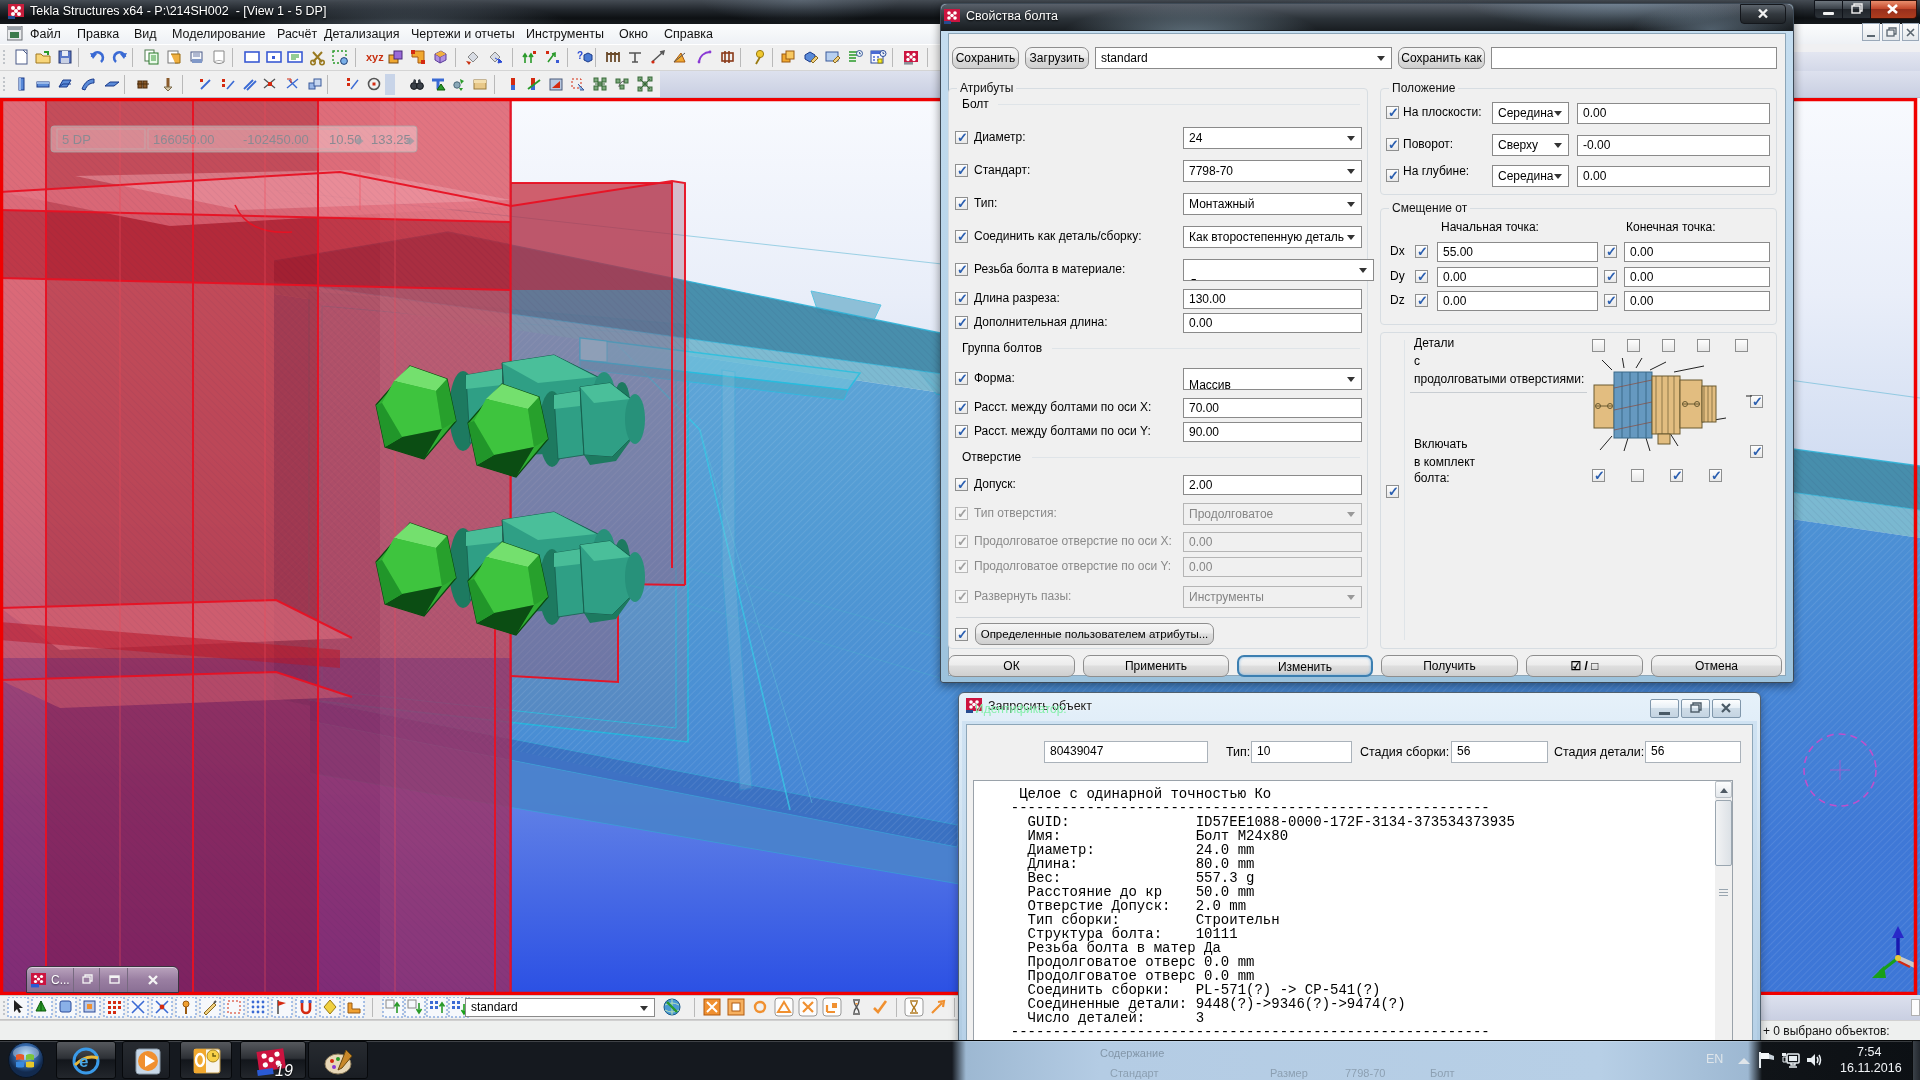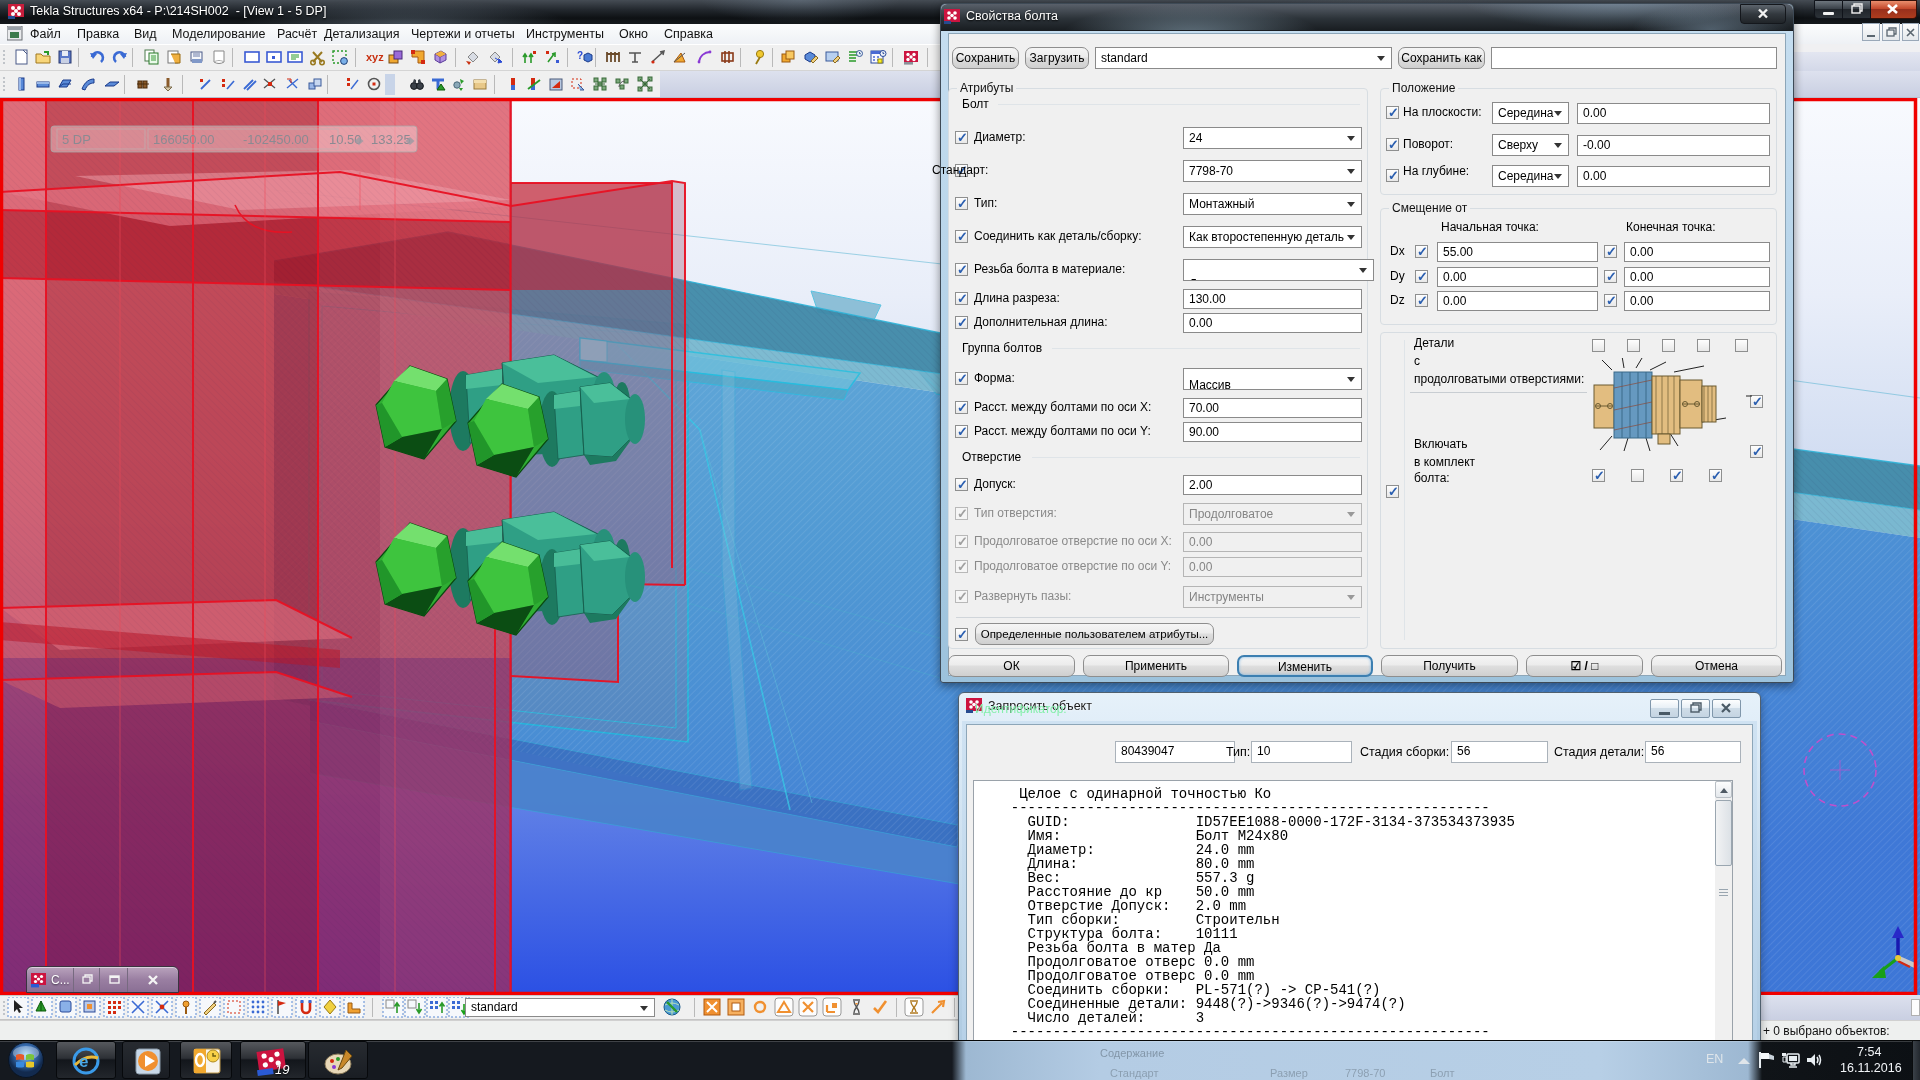--- a/index.html
+++ b/index.html
@@ -821,21 +821,21 @@
 <div class="fld" style="left:1491px;top:47px;width:286px;height:22px"></div>
 <div class="grp" style="left:948px;top:88px;width:420px;height:561px">
     <span class="grplbl">Атрибуты</span>
   </div>
 <div class="lbl" style="left:962px;top:97px">Болт</div>
 <div class="sect" style="left:998px;top:104px;width:362px"></div>
 <div class="cb ck" style="left:955px;top:131px"></div>
 <div class="lbl" style="left:974px;top:130px">Диаметр:</div>
 <div class="cmb" style="left:1183px;top:127px;width:179px;height:22px;padding-top:3px">24</div>
 <div class="cb ck" style="left:955px;top:164px"></div>
-<div class="lbl" style="left:932px;top:163px">Стандарт:</div>
+<div class="lbl" style="left:974px;top:163px">Стандарт:</div>
 <div class="cmb" style="left:1183px;top:160px;width:179px;height:22px;padding-top:3px">7798-70</div>
 <div class="cb ck" style="left:955px;top:197px"></div>
 <div class="lbl" style="left:974px;top:196px">Тип:</div>
 <div class="cmb" style="left:1183px;top:193px;width:179px;height:22px;padding-top:3px">Монтажный</div>
 <div class="cb ck" style="left:955px;top:230px"></div>
 <div class="lbl" style="left:974px;top:229px">Соединить как деталь/сборку:</div>
 <div class="cmb" style="left:1183px;top:226px;width:179px;height:22px;padding-top:3px">Как второстепенную деталь</div>
 <div class="cb ck" style="left:955px;top:263px"></div>
 <div class="lbl" style="left:974px;top:262px">Резьба болта в материале:</div>
 <div class="cmb" style="left:1183px;top:259px;width:191px;height:22px;padding-top:17px">Да</div>
@@ -983,21 +983,21 @@
 <div class="abs" style="left:1681px;top:699px;width:29px;height:19px;background:linear-gradient(#fdfefe,#e8f0f6 45%,#cfdde8 50%,#c4d4e2);border:1px solid #8097ab;border-radius:2px"><svg width="27" height="17">
       <g fill="none" stroke="#4a5a66" stroke-width="1.4">
         <rect x="9" y="5" width="8" height="7"></rect>
         <path d="M11 5 v-2 h8 v7 h-2"></path>
       </g>
     </svg></div>
 <div class="abs" style="left:1712px;top:699px;width:29px;height:19px;background:linear-gradient(#fdfefe,#e8f0f6 45%,#cfdde8 50%,#c4d4e2);border:1px solid #8097ab;border-radius:2px"><svg width="27" height="17">
       <path d="M9 4 L17 12 M17 4 L9 12" stroke="#4a5a66" stroke-width="2.2"></path>
     </svg></div>
 <div class="abs" style="left:975px;top:702px;font-size:12px;color:#86efac">Идентификатор:</div>
-<div class="fld" style="left:1115px;top:741px;width:120px;height:22px;border-color:#aab2ba">80439047</div>
+<div class="fld" style="left:1044px;top:741px;width:164px;height:22px;border-color:#aab2ba">80439047</div>
 <div class="abs" style="left:1226px;top:745px;font-size:12.5px;color:#000">Тип:</div>
 <div class="fld" style="left:1251px;top:741px;width:101px;height:22px;border-color:#aab2ba">10</div>
 <div class="abs" style="left:1360px;top:745px;font-size:12.5px;color:#000">Стадия сборки:</div>
 <div class="fld" style="left:1451px;top:741px;width:97px;height:22px;border-color:#aab2ba">56</div>
 <div class="abs" style="left:1554px;top:745px;font-size:12.5px;color:#000">Стадия детали:</div>
 <div class="fld" style="left:1645px;top:741px;width:96px;height:22px;border-color:#aab2ba">56</div>
 <div class="abs" style="left:973px;top:780px;width:760px;height:300px;background:#fff;border:1px solid #9aa2aa"></div>
 <pre class="abs" style="left:994px;top:787px;font-family:'Liberation Mono',monospace;font-size:14px;line-height:14px;color:#000">   Целое с одинарной точностью Ко
   ---------------------------------------------------------
     GUID:               ID57EE1088-0000-172F-3134-373534373935
@@ -1082,21 +1082,21 @@
         <g fill="#fff">
           <circle cx="11" cy="9" r="2.6"></circle>
           <circle cx="24" cy="9" r="2.6"></circle>
           <circle cx="17.5" cy="13.5" r="2.6"></circle>
           <circle cx="11" cy="18" r="2.6"></circle>
           <circle cx="24" cy="18" r="2.6"></circle>
         </g>
         <rect x="2" y="22" width="16" height="6" fill="#2a5ad4"></rect>
       </g>
     </svg>
-    <div class="abs" style="left:34px;top:20px;color:#fff;font-size:13px;font-style:italic;text-shadow:0 1px 2px #000">19</div>
+    <div class="abs" style="left:34px;top:20px;color:#fff;font-size:16px;font-style:italic;text-shadow:0 1px 2px #000">19</div>
   </div>
 <div class="abs" style="left:308px;top:1041px;width:60px;height:38px;background:linear-gradient(rgba(255,255,255,.08),rgba(255,255,255,.02));border:1px solid #07090c;border-radius:3px">
     <svg class="abs" style="left:13px;top:4px" width="34" height="32">
       <ellipse cx="16" cy="18" rx="13" ry="10" fill="#e8d8b8" stroke="#8a7a5a"></ellipse>
       <circle cx="10" cy="15" r="2" fill="#d42a10"></circle>
       <circle cx="16" cy="13" r="2" fill="#2a9a2a"></circle>
       <circle cx="22" cy="15" r="2" fill="#2a5ad4"></circle>
       <circle cx="12" cy="21" r="2" fill="#8a3ad4"></circle>
       <path d="M24 4 L30 10 L20 22 L16 24 L18 19 Z" fill="#c8882a" stroke="#6a4a10"></path>
     </svg>

